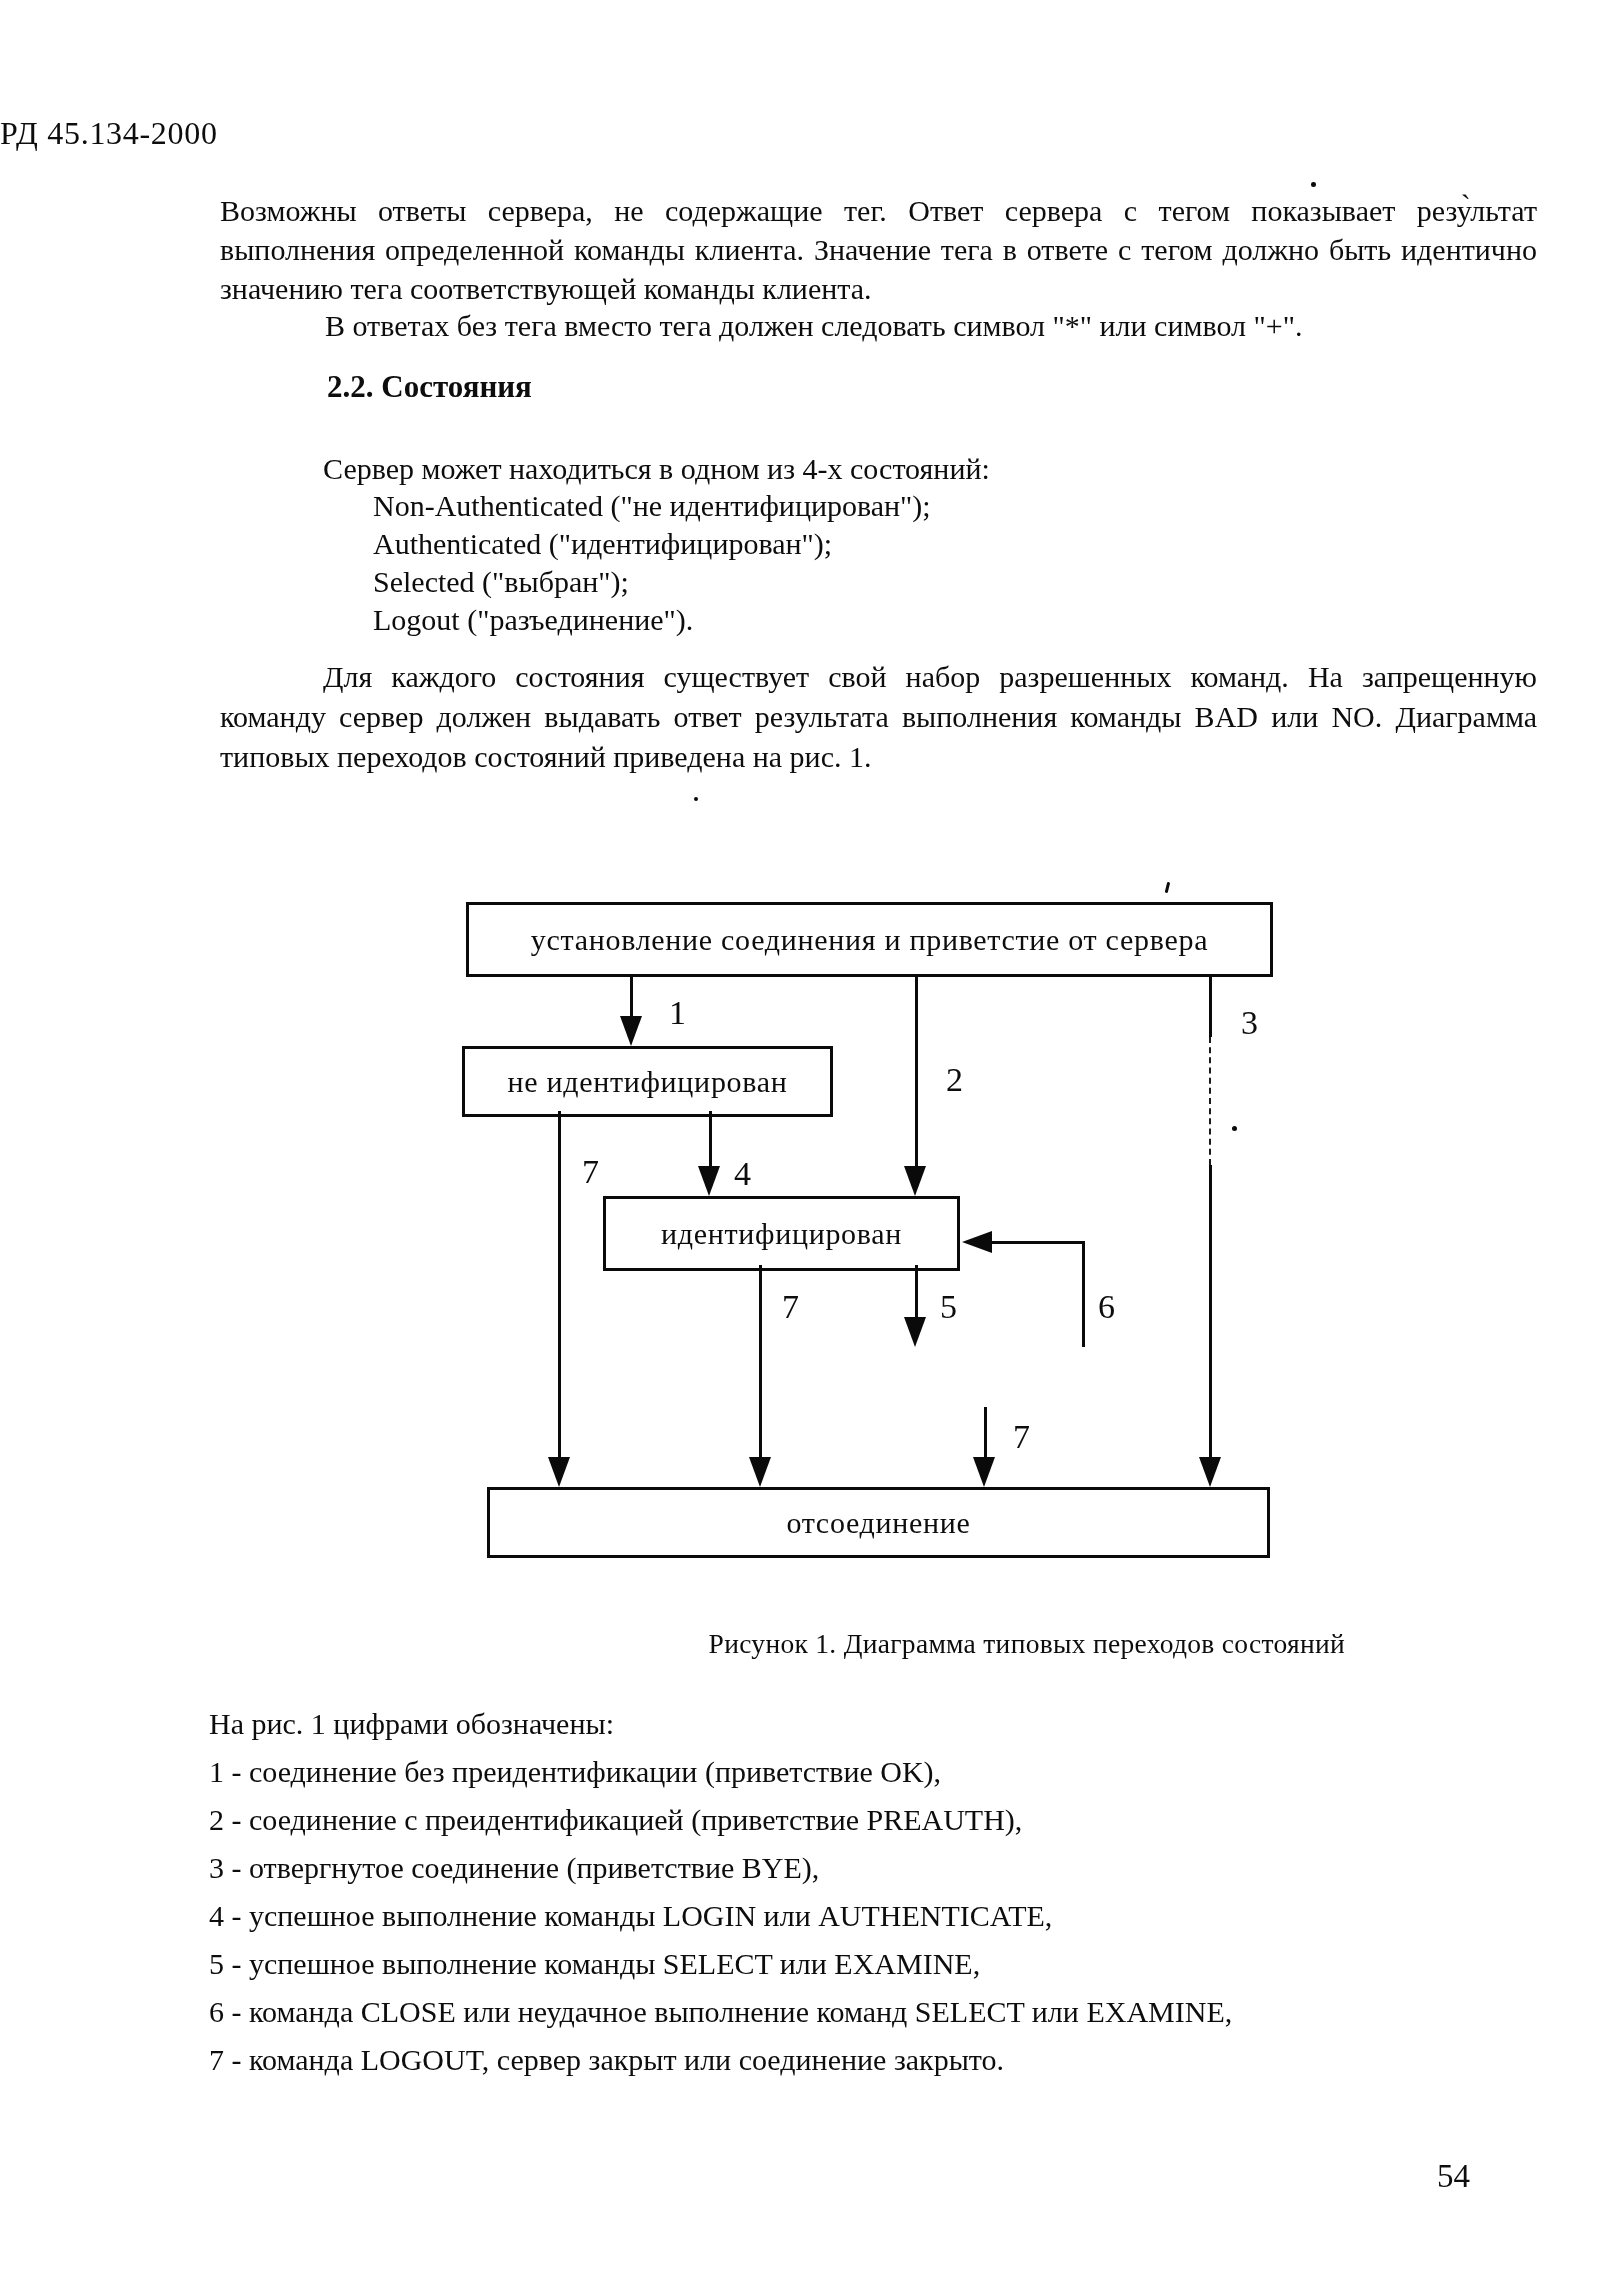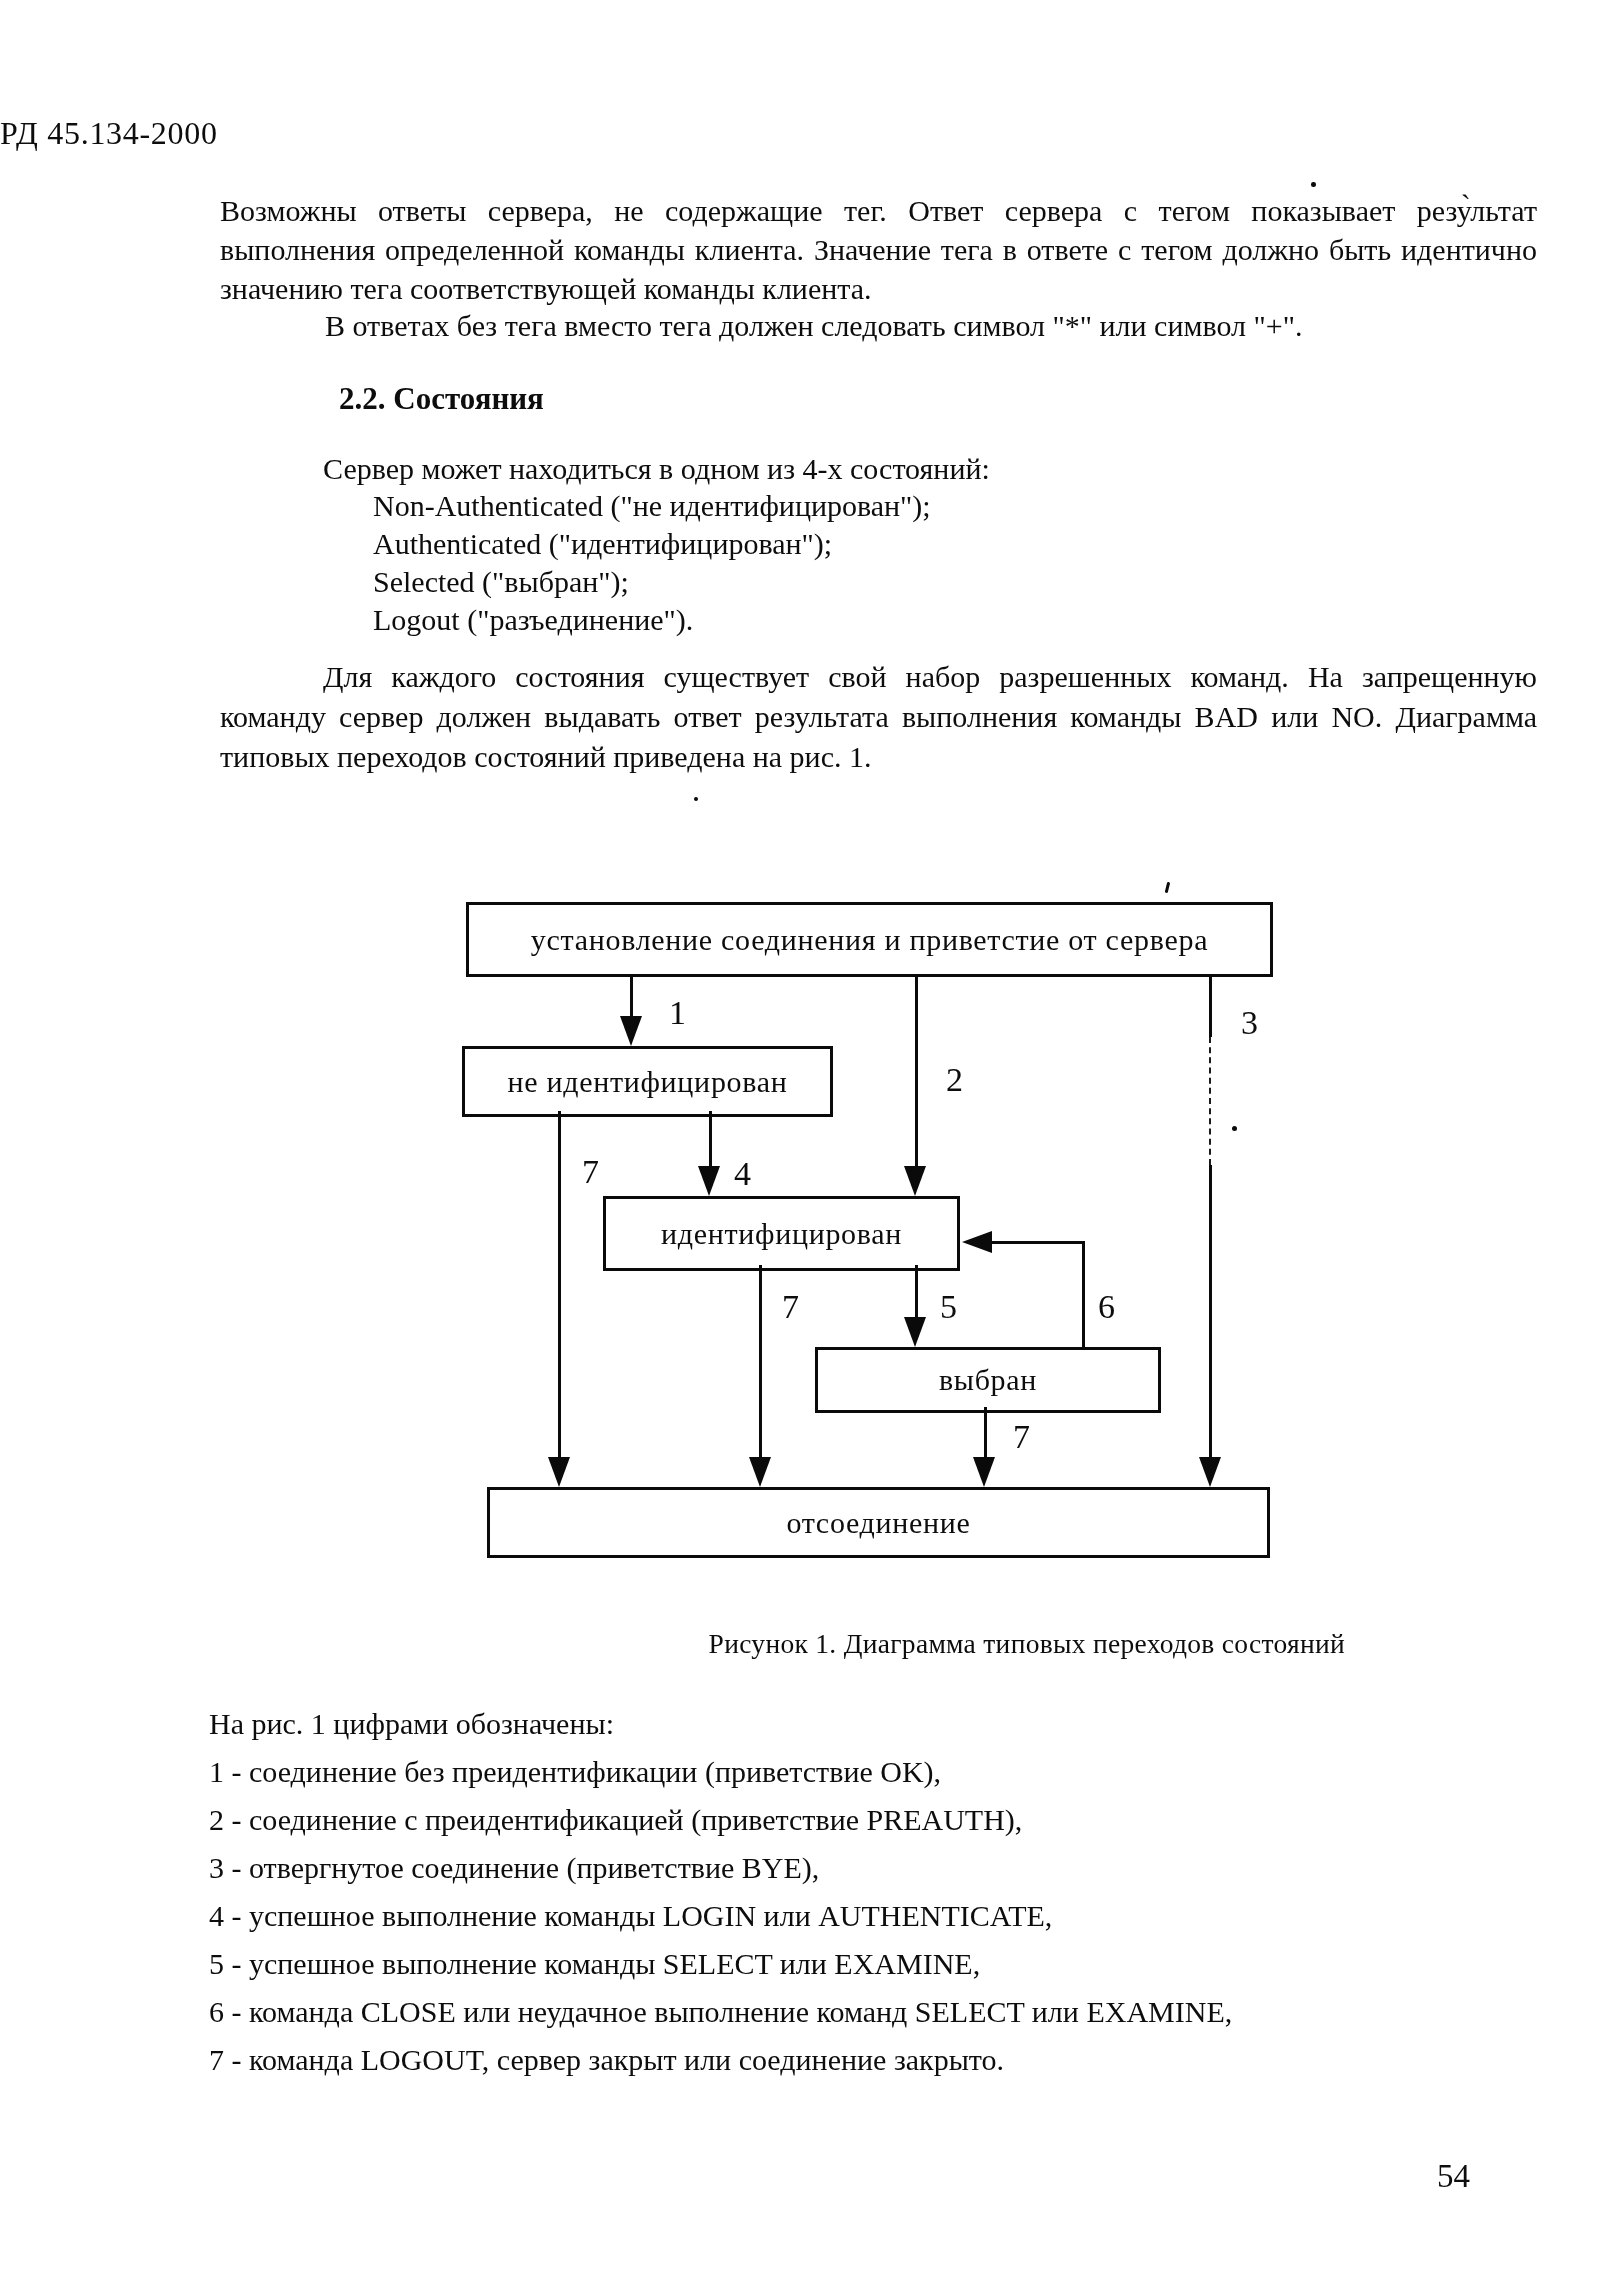--- a/index.html
+++ b/index.html
@@ -12,21 +12,21 @@
     -webkit-font-smoothing:antialiased;
   }
   .page{position:absolute;inset:0;overflow:hidden;}
 
   
   .doc-code{position:absolute;top:115px;left:0;width:1529px;
     font-size:32px;letter-spacing:0.7px;}
   .p{position:absolute;font-size:30px;line-height:39px;margin:0;}
   .p1{top:191px;left:220px;width:1317px;text-align:justify;text-align-last:left;}
   .p2{top:306px;left:325px;width:1243px;white-space:nowrap;}
-  .heading{position:absolute;top:365px;left:323px;margin:16px;
+  .heading{position:absolute;top:365px;left:323px;margin:4px;
     font-size:31px;font-weight:bold;}
   .p3{top:449px;left:323px;width:1112px;white-space:nowrap;}
   .states{position:absolute;top:487px;left:373px;font-size:30px;line-height:38px;}
   .p4{top:657px;left:220px;width:1317px;text-align:justify;text-align-last:left;
     text-indent:103px;line-height:40px;}
 
   
   .diagram{position:absolute;inset:0;}
   .dbox{position:absolute;border:3.9px solid #0a0a0a;background:#fff;
     display:flex;align-items:center;justify-content:center;
@@ -76,21 +76,20 @@
     <div>Logout ("разъединение").</div>
   </div>
 
   <p class="p p4">Для каждого состояния существует свой набор разрешенных команд. На запрещенную команду сервер должен выдавать ответ результата выполнения команды BAD или NO. Диаграмма типовых переходов состояний приведена на рис. 1.</p>
 
   <div class="diagram">
 
     <div class="dbox" style="left:466px;top:902px;width:801px;height:69px;">установление соединения и приветстие от сервера</div>
     <div class="dbox" style="left:462px;top:1046px;width:365px;height:65px;">не идентифицирован</div>
     <div class="dbox" style="left:603px;top:1196px;width:351px;height:69px;">идентифицирован</div>
-    <div class="dbox" style="left:815px;top:1347px;width:340px;height:60px;">выбран</div>
     <div class="dbox" style="left:487px;top:1487px;width:777px;height:65px;">отсоединение</div>
 
     <div class="vline" style="left:630px;top:974px;height:46px;"></div>
     <div class="ah-down" style="left:620px;top:1016px;"></div>
     <div class="elabel" style="left:669px;top:996px;">1</div>
 
     <div class="vline" style="left:915px;top:974px;height:193px;"></div>
     <div class="ah-down" style="left:904px;top:1166px;"></div>
     <div class="elabel" style="left:946px;top:1063px;">2</div>
 

